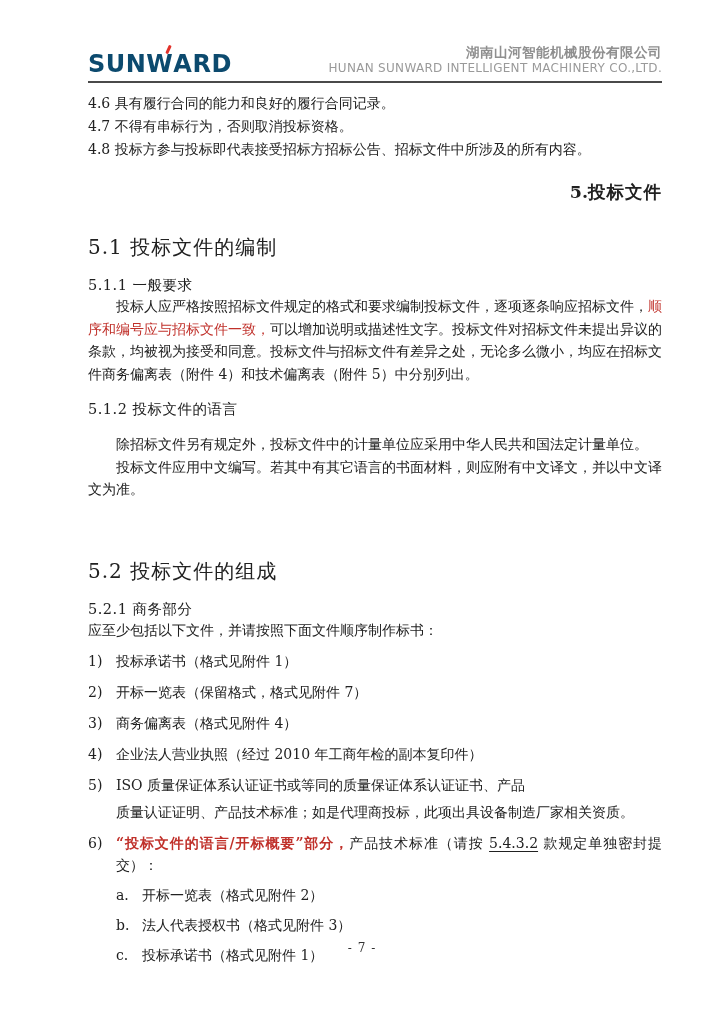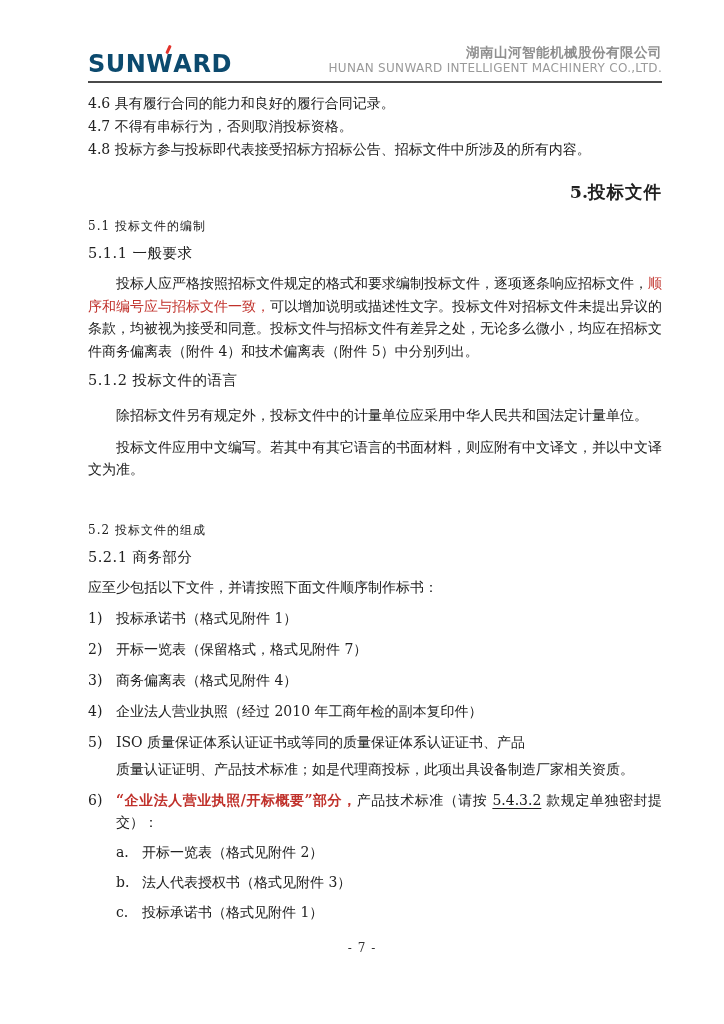--- a/index.html
+++ b/index.html
@@ -67,28 +67,27 @@
   .clause { font-size: 14px; line-height: 23px; }
 
   .h1 {
     font-size: 17.5px;
     font-weight: bold;
     margin: 19px 0 4px -22px;
     letter-spacing: 1px;
     text-align: right;
   }
   .h1 .h1-num { display: inline-block; width: 24px; letter-spacing: 0; }
-  .h2 { font-size: 12px; font-weight: normal; margin-top: 14px; letter-spacing: 1px; }
-  .h3 { font-size: 14.5px; font-weight: normal; margin-top: 9px; letter-spacing: 0.5px; }
+  .h2 { font-size: 20px; font-weight: normal; margin-top: 30px; letter-spacing: 1px; }
+  .h3 { font-size: 14.5px; font-weight: normal; margin-top: 15px; letter-spacing: 0.5px; }
 
   .para {
     font-size: 14px;
     line-height: 22.5px;
     text-indent: 2em;
-    margin-top: 9px;
     text-align: justify;
   }
   .para.no-indent { text-indent: 0; }
   .red { color: #c0312b; }
   .red-bold { color: #c0312b; font-weight: bold; }
   .uline { text-decoration: underline; text-underline-offset: 3px; }
 
   .spacer-lg { height: 27px; }
 
   
@@ -192,21 +191,21 @@
     <div class="oitem">
       <span class="num">5)</span>
       <span class="txt">
         <span>ISO 质量保证体系认证证书或等同的质量保证体系认证证书、产品</span>
         <span class="line2">质量认证证明、产品技术标准；如是代理商投标，此项出具设备制造厂家相关资质。</span>
       </span>
     </div>
     <div class="oitem">
       <span class="num">6)</span>
       <span class="txt">
-        <span class="red-bold">“企业法人营业执照/开标概要”部分，</span><span>产品技术标准（请按 </span><span class="uline">5.4.3.2</span><span> 款规定单独密封提交）：</span>
+        <span class="red-bold">“投标文件的语言/开标概要”部分，</span><span>产品技术标准（请按 </span><span class="uline">5.4.3.2</span><span> 款规定单独密封提交）：</span>
       </span>
     </div>
 
     <div class="sublist">
       <div class="subitem">
         <span class="num">a.</span>
         <span class="txt">开标一览表（格式见附件 2）</span>
       </div>
       <div class="subitem">
         <span class="num">b.</span>

